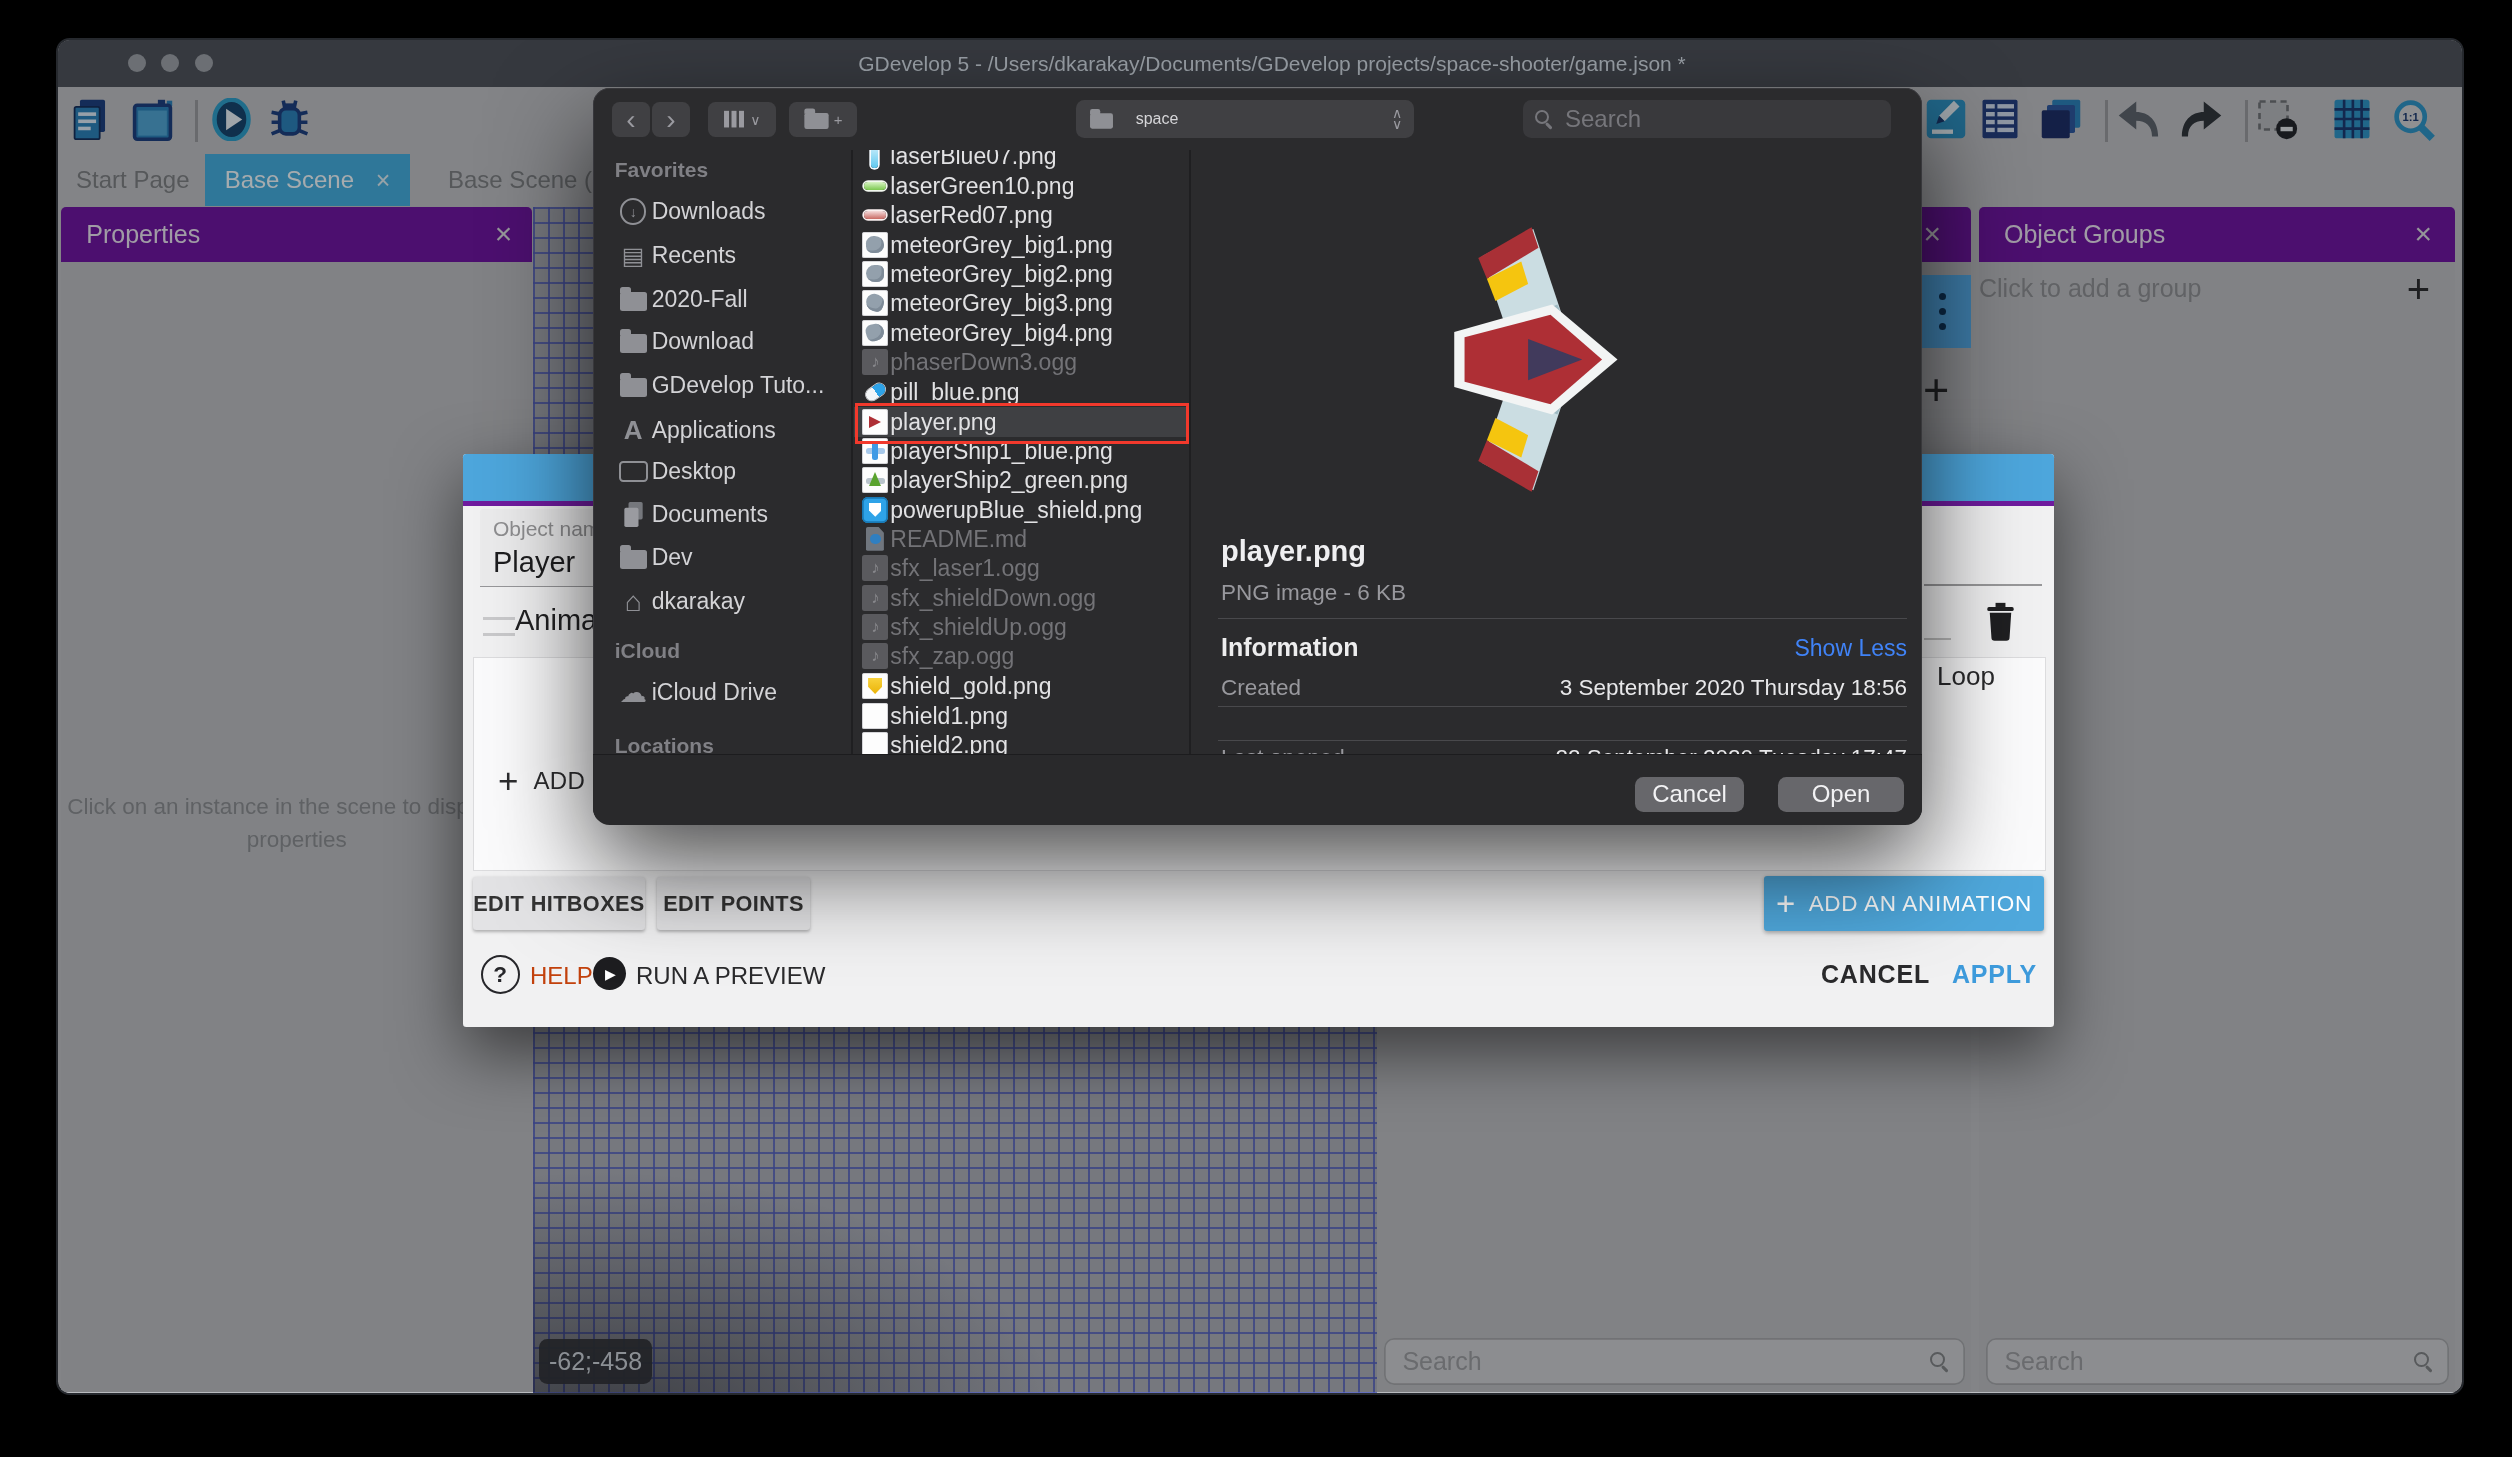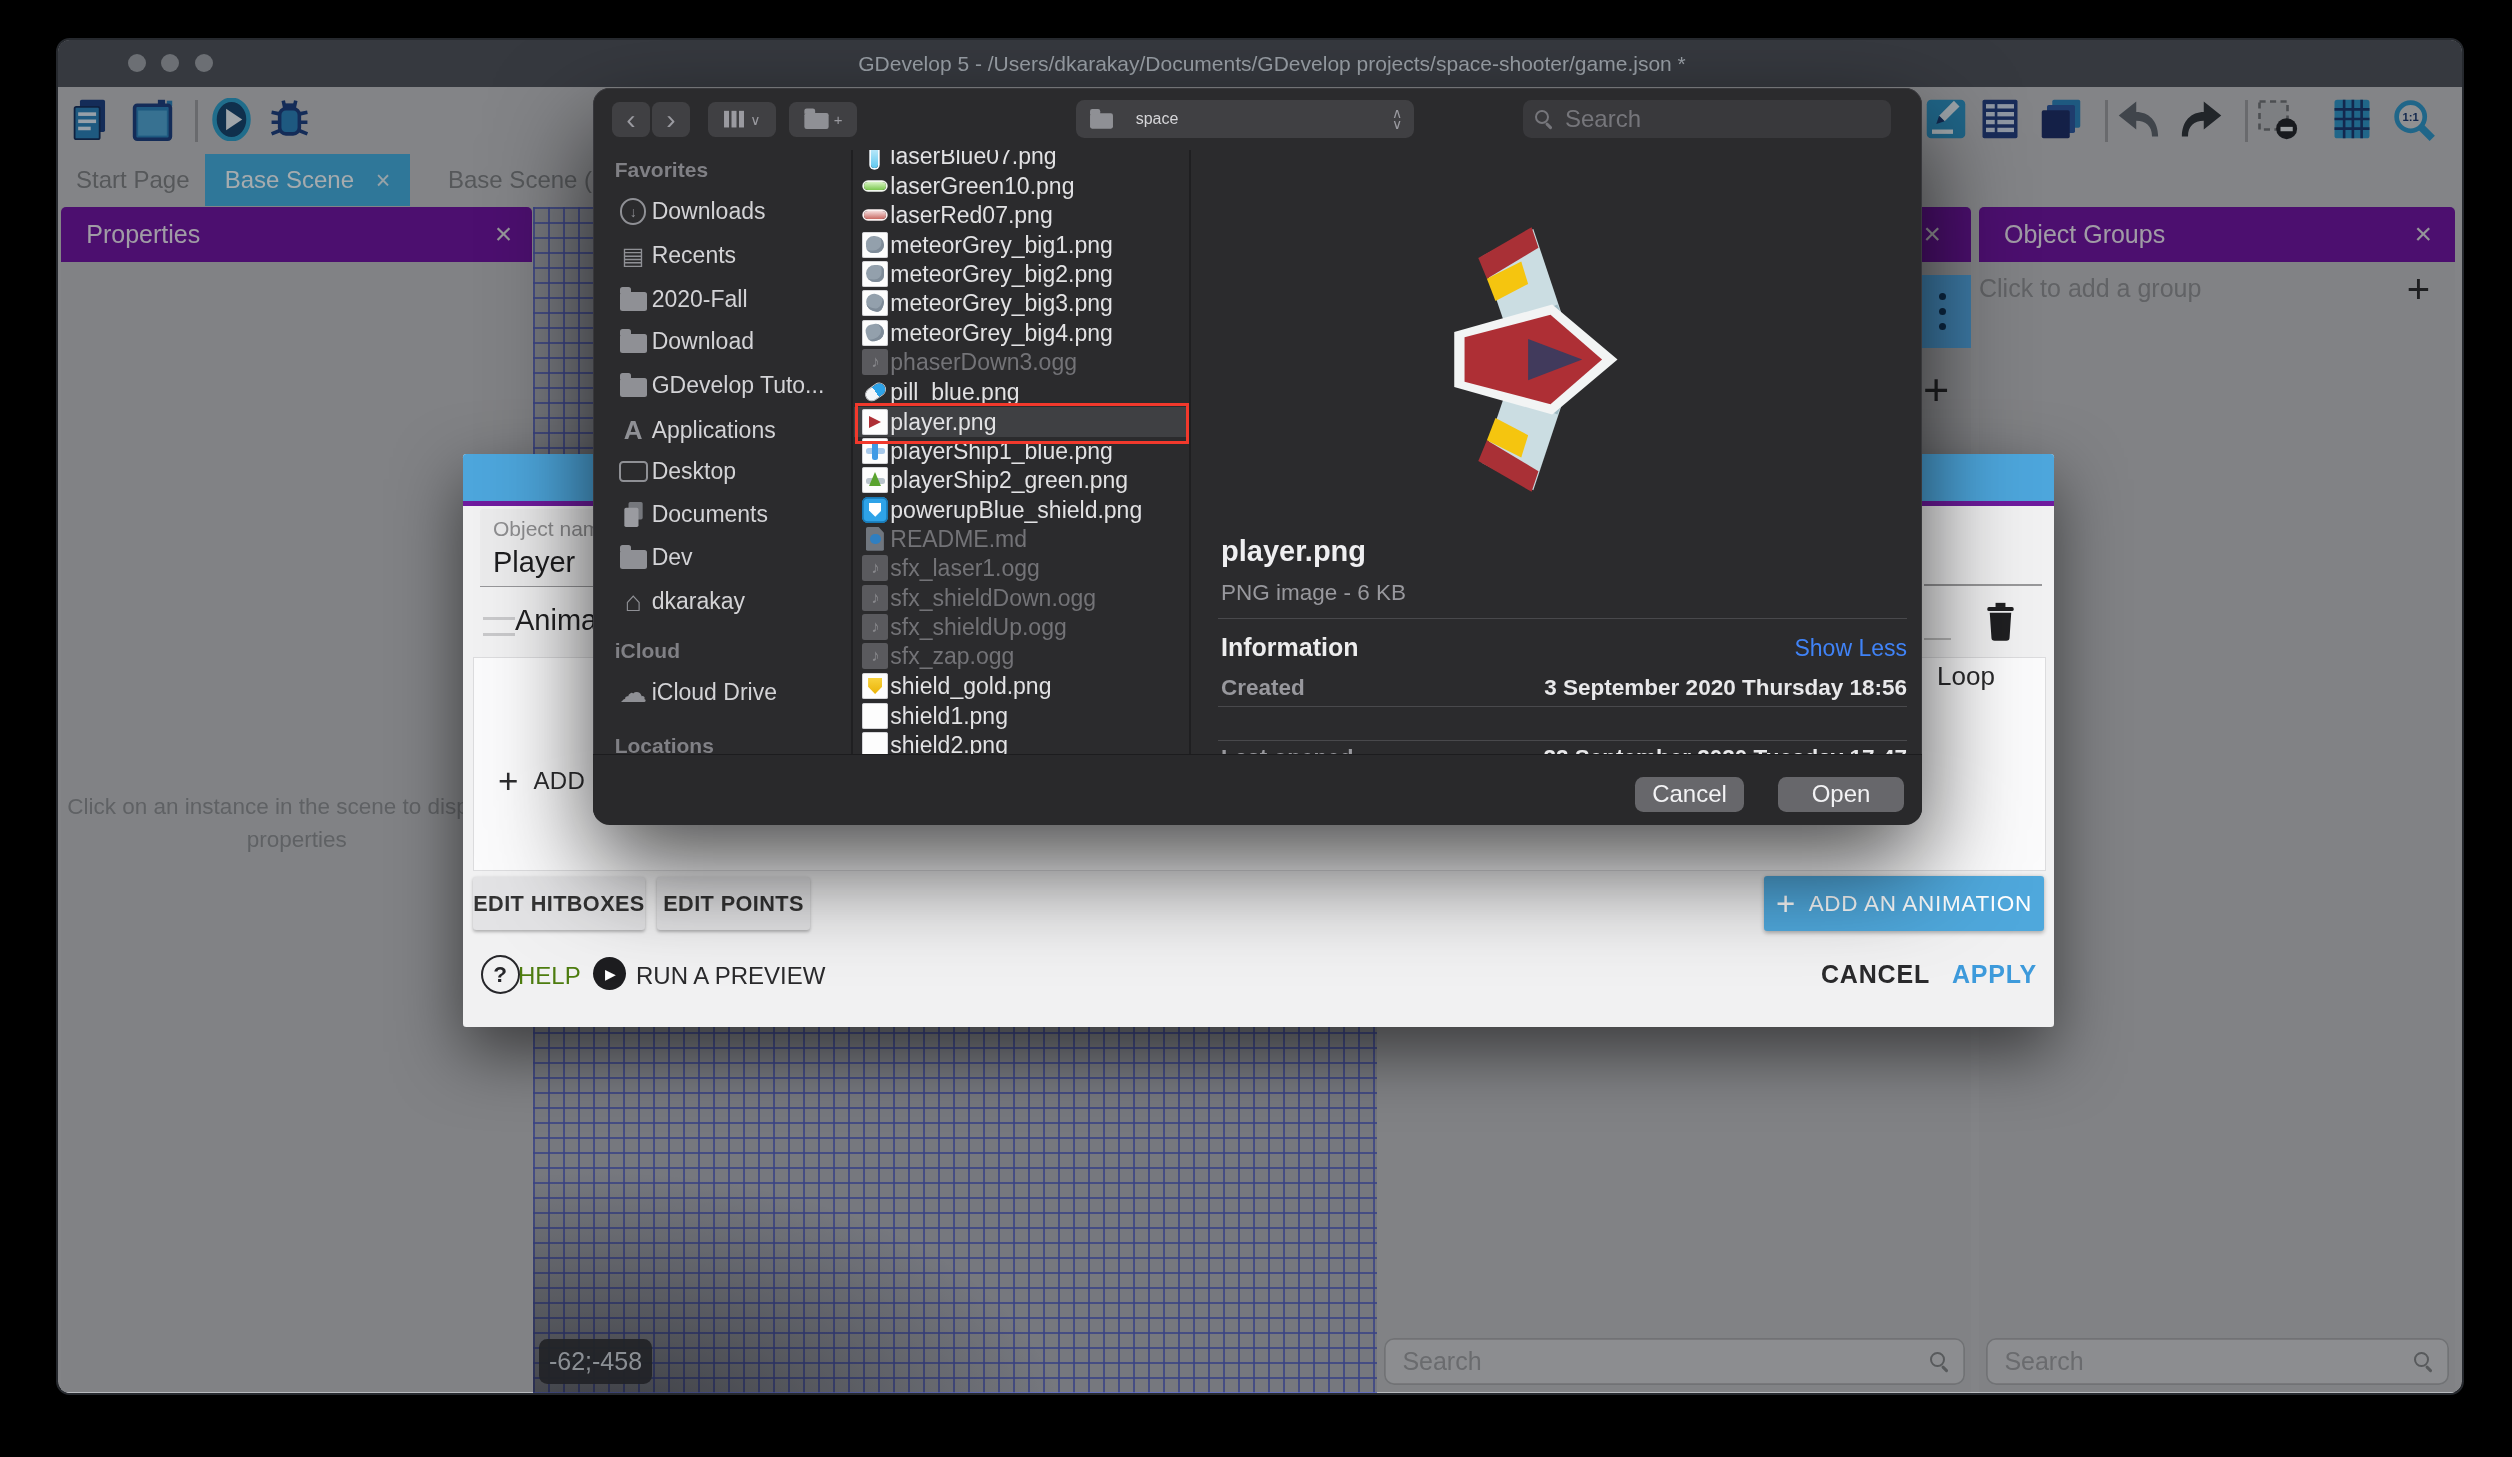--- a/index.html
+++ b/index.html
@@ -45,21 +45,21 @@
   .draghandle{position:absolute;left:20px;top:163px;width:32px;height:13.3px;border-top:3.3px solid #c9c9cb;border-bottom:3.3px solid #c9c9cb;}
   .animtab{position:absolute;left:52px;top:150px;font-size:29px;color:#212123;white-space:nowrap;}
   .gd-box{position:absolute;left:10px;top:203px;width:1571px;height:212px;background:#fbfbfc;border:0.8px solid #dcdcde;}
   .addrow{position:absolute;left:35px;top:307px;display:flex;align-items:center;color:#2c2c2e;}
   .addrow .pl{font-size:35px;margin-right:15px;font-weight:400;}
   .addrow .tx{font-size:24px;letter-spacing:0.4px;}
   .looplbl{position:absolute;left:1474px;top:207px;font-size:26px;color:#2a2a2c;}
   .shortline{position:absolute;left:1461px;top:184px;width:27px;height:1.7px;background:#bbb;}
   .gd-btn{position:absolute;top:423px;height:53px;background:#e3e3e5;border-radius:3.3px;box-shadow:0 1.7px 3.3px rgba(0,0,0,.28);display:flex;align-items:center;justify-content:center;font-size:21.7px;font-weight:bold;color:#333;letter-spacing:0.4px;}
   .helpq{position:absolute;left:17.5px;top:501px;width:35px;height:35px;border:2.5px solid #26262a;border-radius:50%;display:flex;align-items:center;justify-content:center;font-size:22.5px;font-weight:bold;color:#26262a;}
-  .helptx{position:absolute;left:55px;top:508px;font-size:24px;color:#4d7c0f;}
+  .helptx{position:absolute;left:67px;top:508px;font-size:24px;color:#c2410c;}
   .runc{position:absolute;left:130px;top:503px;width:33px;height:33px;background:#1d1d20;border-radius:50%;display:flex;align-items:center;justify-content:center;color:#fff;font-size:14px;padding-left:1.7px;box-sizing:border-box;}
   .runtx{position:absolute;left:173px;top:508px;font-size:24px;color:#2a2a2c;}
   .addanim{position:absolute;left:1301px;top:422px;width:280px;height:55px;background:#4fa8dc;border-radius:3.3px;box-shadow:0 1.7px 4.2px rgba(0,0,0,.3);display:flex;align-items:center;justify-content:center;color:#fff;}
   .addanim .pl{font-size:33px;margin-right:13.3px;font-weight:300;}
   .addanim .tx{font-size:22.5px;letter-spacing:0.7px;}
   .cancel2{position:absolute;left:1358px;top:506px;font-size:25px;font-weight:bold;color:#2a2a2c;letter-spacing:0.8px;}
   .apply2{position:absolute;left:1489px;top:506px;font-size:25px;font-weight:bold;color:#3d9adb;letter-spacing:0.8px;}
   .trash{position:absolute;left:1521px;top:147px;}
   
   .fdlg{position:absolute;left:535px;top:48px;width:1329px;height:736px;background:#2b2b2d;border-radius:16.7px;z-index:30;box-shadow:0 42px 100px rgba(0,0,0,.7),inset 0 0 0 0.8px #3c3c40;color:#dcdcde;}
@@ -107,21 +107,21 @@
   .ic-readme::before{content:"";position:absolute;left:3.3px;top:0.8px;width:18.3px;height:24px;background:#969ca4;border-radius:1.7px;clip-path:polygon(0 0,70% 0,100% 25%,100% 100%,0 100%);}
   .ic-readme::after{content:"";position:absolute;left:7.5px;top:7.5px;width:10.8px;height:10.8px;background:#2f7fc1;border-radius:50%;}
   .dis .ic-readme::before{background:#70767e;}
   .ic-shield-gold::after{content:"";position:absolute;left:5.8px;top:5px;width:14px;height:16px;background:linear-gradient(#f8d23c,#eab308);clip-path:polygon(0 0,100% 0,100% 55%,50% 100%,0 55%);}
   .pv{position:absolute;left:598px;top:62px;width:731px;height:605px;overflow:hidden;}
   .pvname{position:absolute;left:30px;top:385px;font-size:29px;font-weight:bold;color:#efeff1;}
   .pvkind{position:absolute;left:30px;top:430px;font-size:22.5px;color:#98989d;}
   .pvdiv{position:absolute;left:27px;right:15px;height:0.8px;background:#49494c;}
   .pvinfo{position:absolute;left:30px;top:483px;font-size:25px;font-weight:bold;color:#ededee;}
   .pvless{position:absolute;right:15px;top:485px;font-size:23px;color:#4083f7;}
-  .prow{position:absolute;left:30px;right:15px;display:flex;justify-content:space-between;font-size:22.5px;font-weight:bold;}
+  .prow{position:absolute;left:30px;right:15px;display:flex;justify-content:space-between;font-size:22.5px;}
   .prow .pl{color:#98989d;}
   .prow .pvv{color:#e8e8ea;}
   .fbar{position:absolute;left:0;top:666px;width:100%;height:70px;background:#29292b;border-top:0.8px solid #1c1c1e;border-radius:0 0 16.7px 16.7px;}
   .fbtn2{position:absolute;top:21.7px;height:35px;background:#67676b;border-radius:8.3px;display:flex;align-items:center;justify-content:center;font-size:24px;color:#f2f2f4;}
   .chev{display:flex;flex-direction:column;line-height:10.8px;font-size:14px;color:#9a9aa0;margin-left:auto;}
 </style>
 </head>
 <body>
 
 <div class="window">

